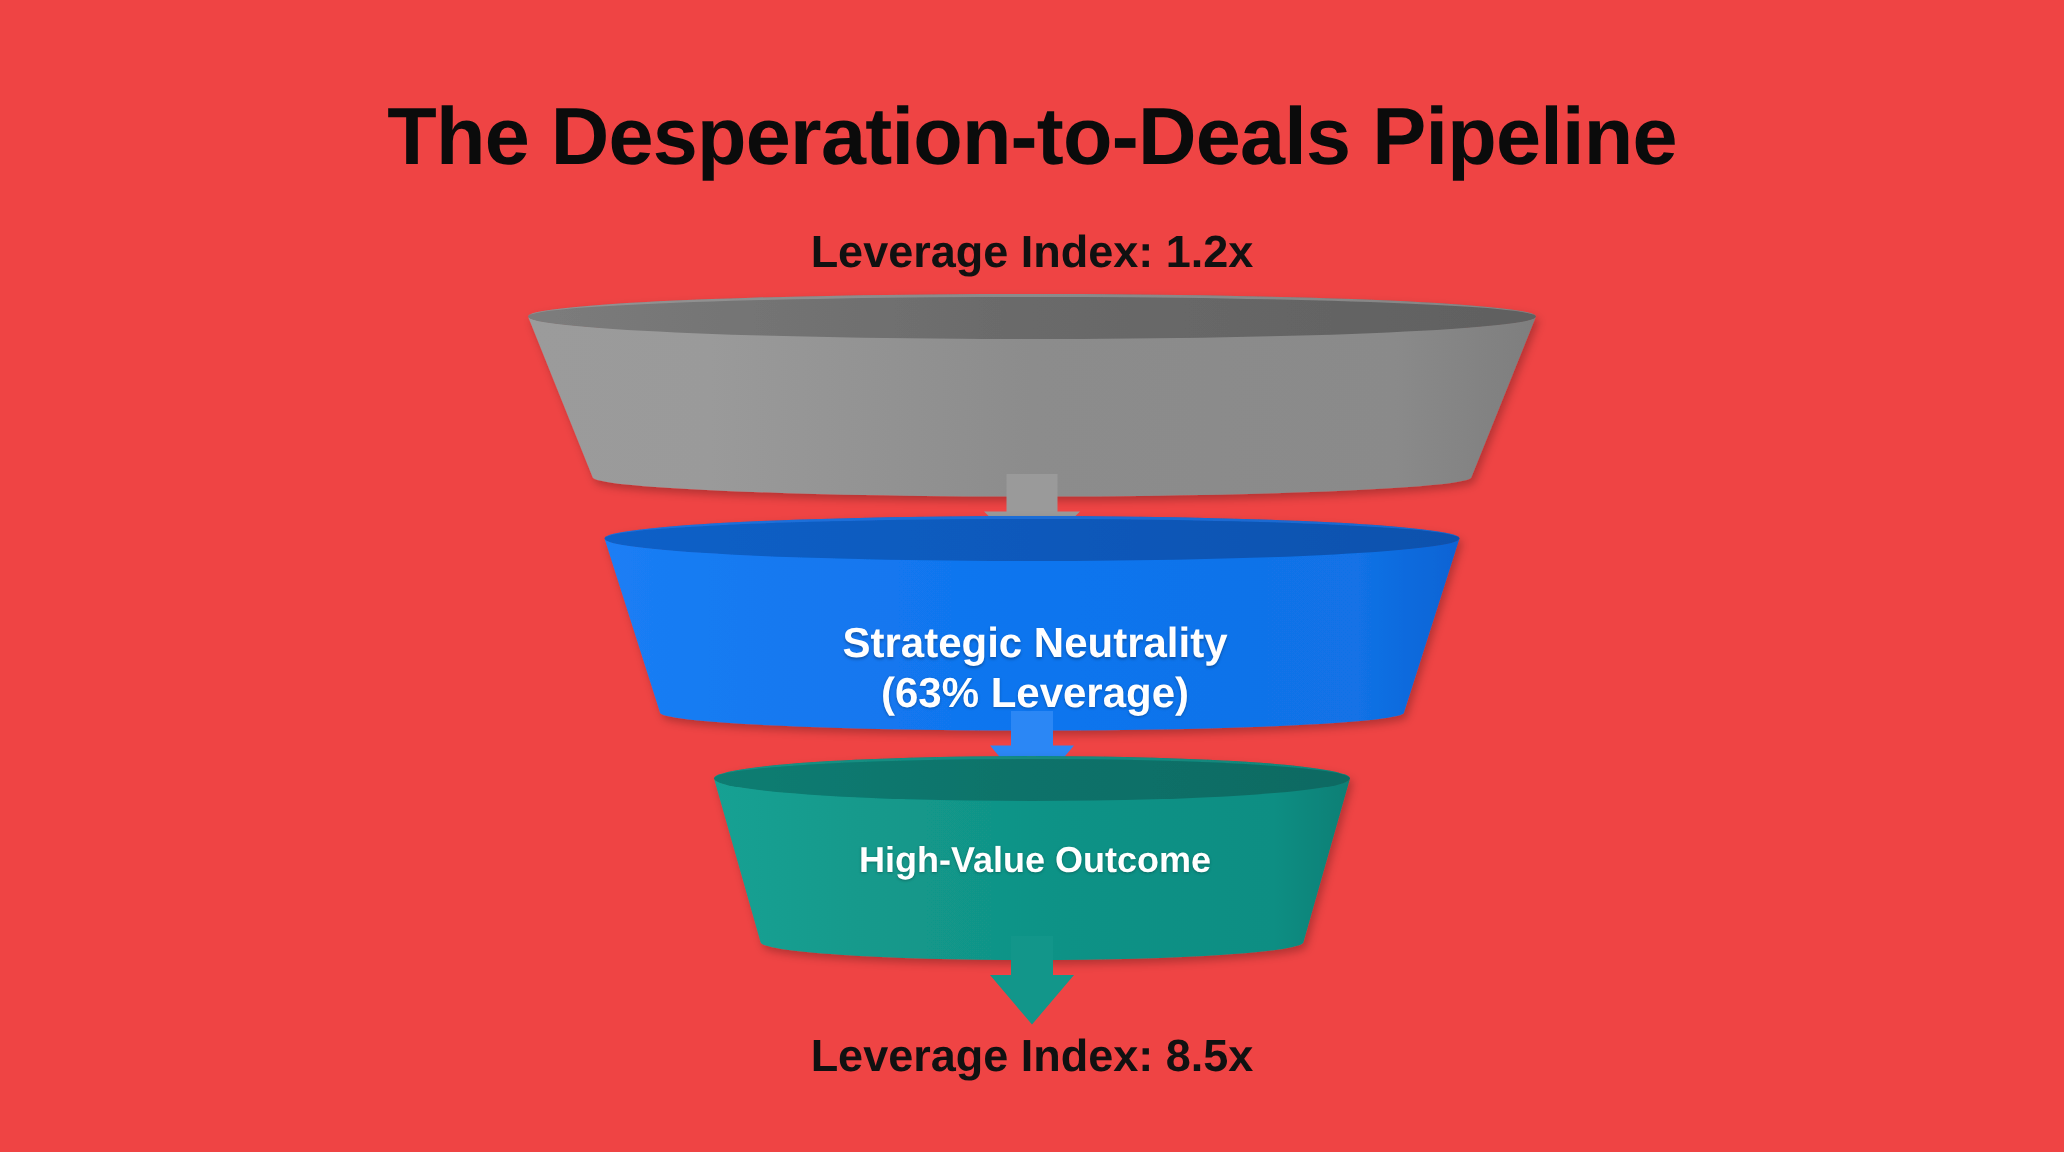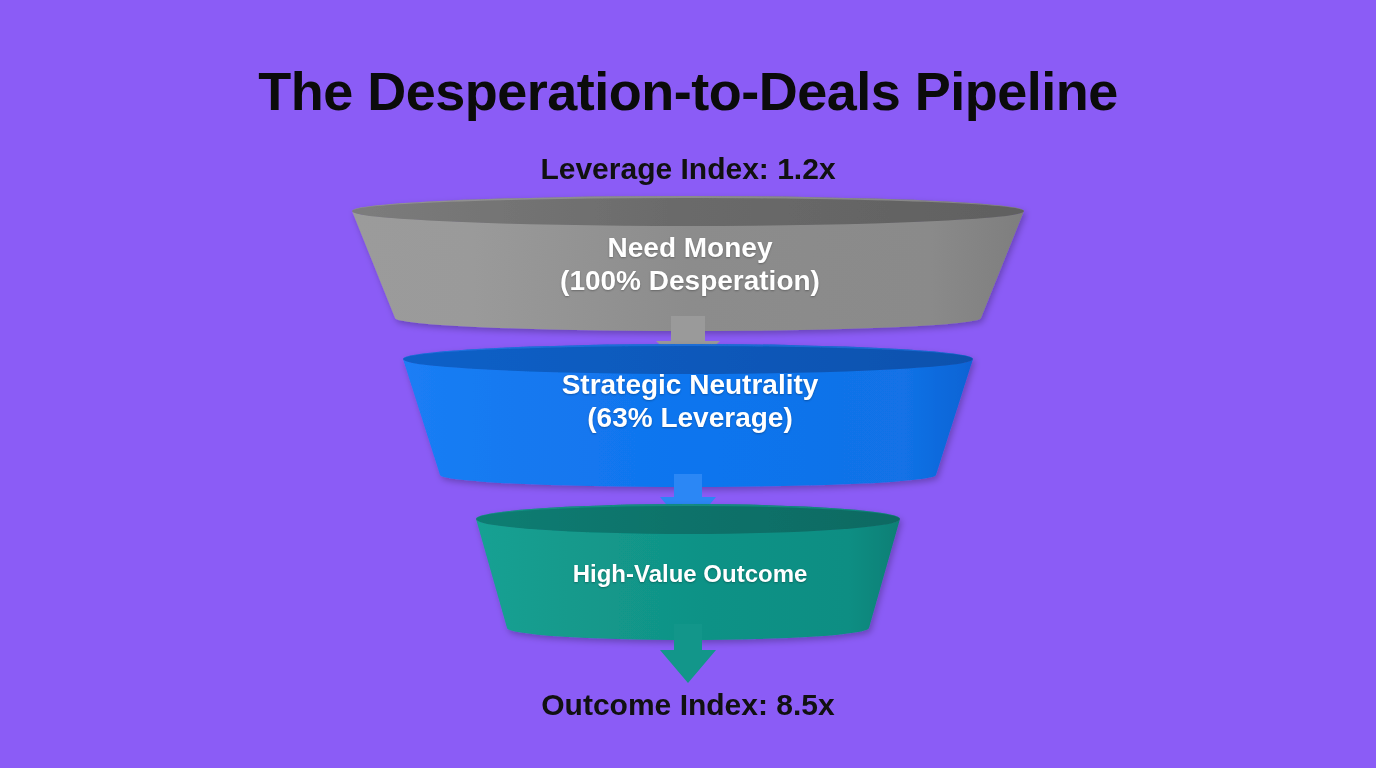--- a/index.html
+++ b/index.html
@@ -12,21 +12,21 @@
     height: 768px;
     overflow: hidden;
     font-family: "Liberation Sans", sans-serif;
     -webkit-font-smoothing: antialiased;
   }
 
   #canvas {
     position: relative;
     width: 1376px;
     height: 768px;
-    background: #8b5cf6;
+    background: #ef4444;
   }
 
   
   .chart-title {
     position: absolute;
     top: 60px;
     left: 0;
     width: 1376px;
     text-align: center;
     font-family: "Liberation Sans", sans-serif;
@@ -73,21 +73,21 @@
     white-space: nowrap;
     pointer-events: none;
   }
   .stage-label .line { display: block; }
 
   #label-stage-0 {
     left: 388px; top: 232px; width: 604px;
     font-size: 28px;
   }
   #label-stage-1 {
-    left: 388px; top: 369px; width: 604px;
+    left: 388px; top: 413px; width: 604px;
     font-size: 28px;
   }
   #label-stage-2 {
     left: 388px; top: 560px; width: 604px;
     font-size: 24px;
   }
 </style>
 </head>
 <body>
 
@@ -183,29 +183,25 @@
                Z" fill="url(#gradTeal)"></path>
       <ellipse cx="688" cy="519" rx="212" ry="15" fill="url(#gradTealRim)"></ellipse>
       <path d="M 476 519 A 212 15 0 0 1 900 519 A 212 13 0 0 0 476 519 Z" fill="#1aa89a" opacity="0.45"></path>
     </g>
 
     <g>
       <path d="M 674 624 L 702 624 L 702 650 L 716 650 L 688 683 L 660 650 L 674 650 Z" fill="#12968a"></path>
     </g>
   </svg>
 
-  <div class="stage-label" id="label-stage-0">
-    <span class="line">Need Money</span>
-    <span class="line">(100% Desperation)</span>
-  </div>
 
   <div class="stage-label" id="label-stage-1">
     <span class="line">Strategic Neutrality</span>
     <span class="line">(63% Leverage)</span>
   </div>
 
   <div class="stage-label" id="label-stage-2">
     <span class="line">High-Value Outcome</span>
   </div>
 
-  <div class="annotation bottom">Outcome Index: 8.5x</div>
+  <div class="annotation bottom">Leverage Index: 8.5x</div>
 
 </div>
 
 </body></html>

